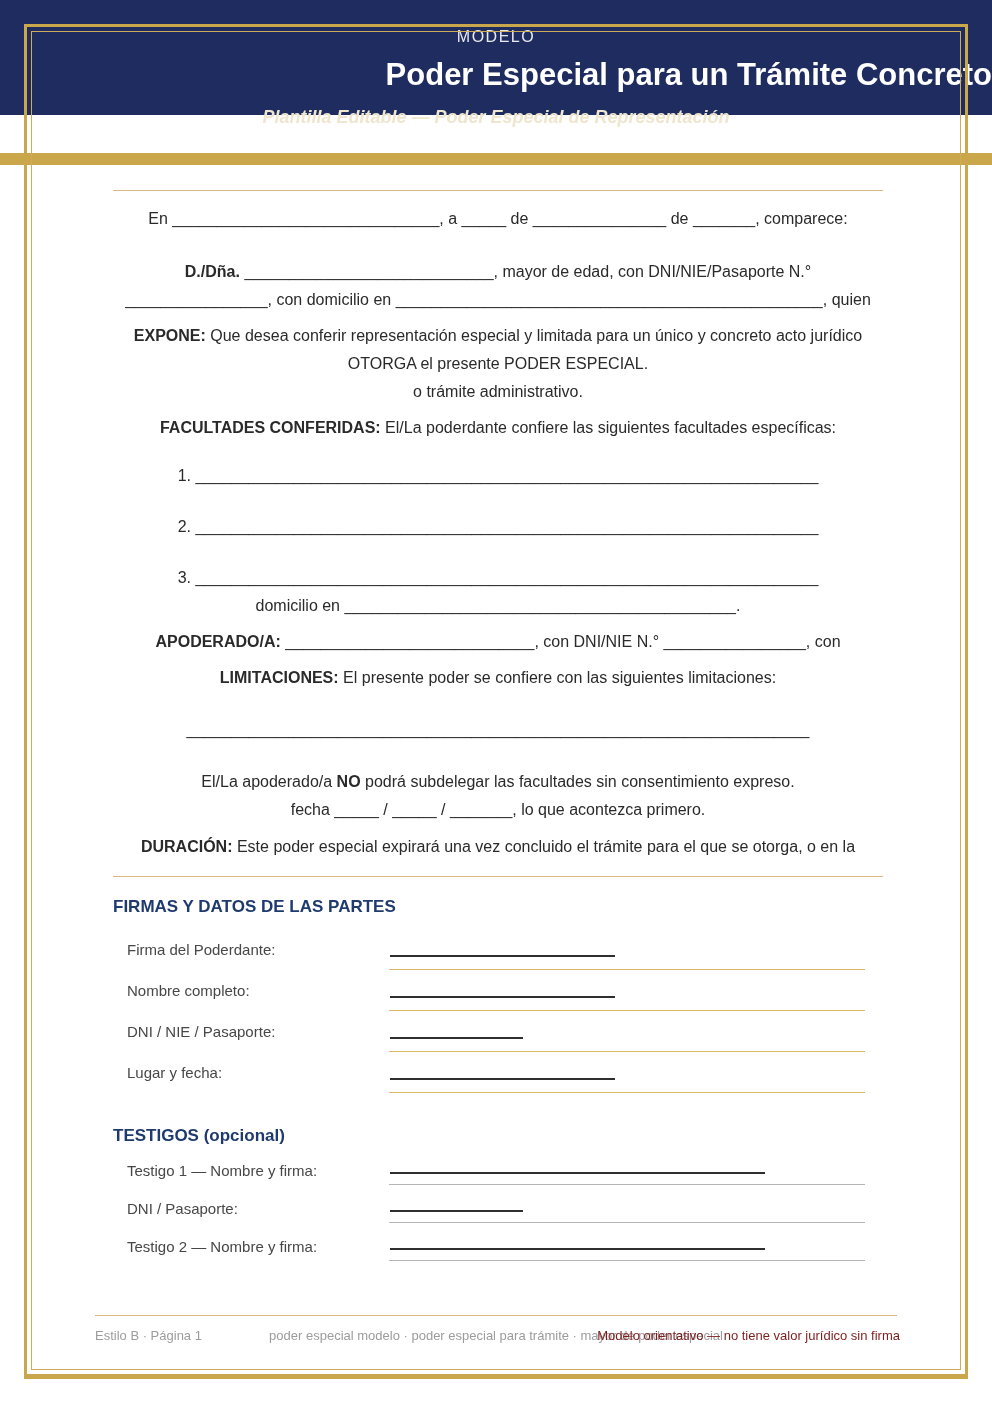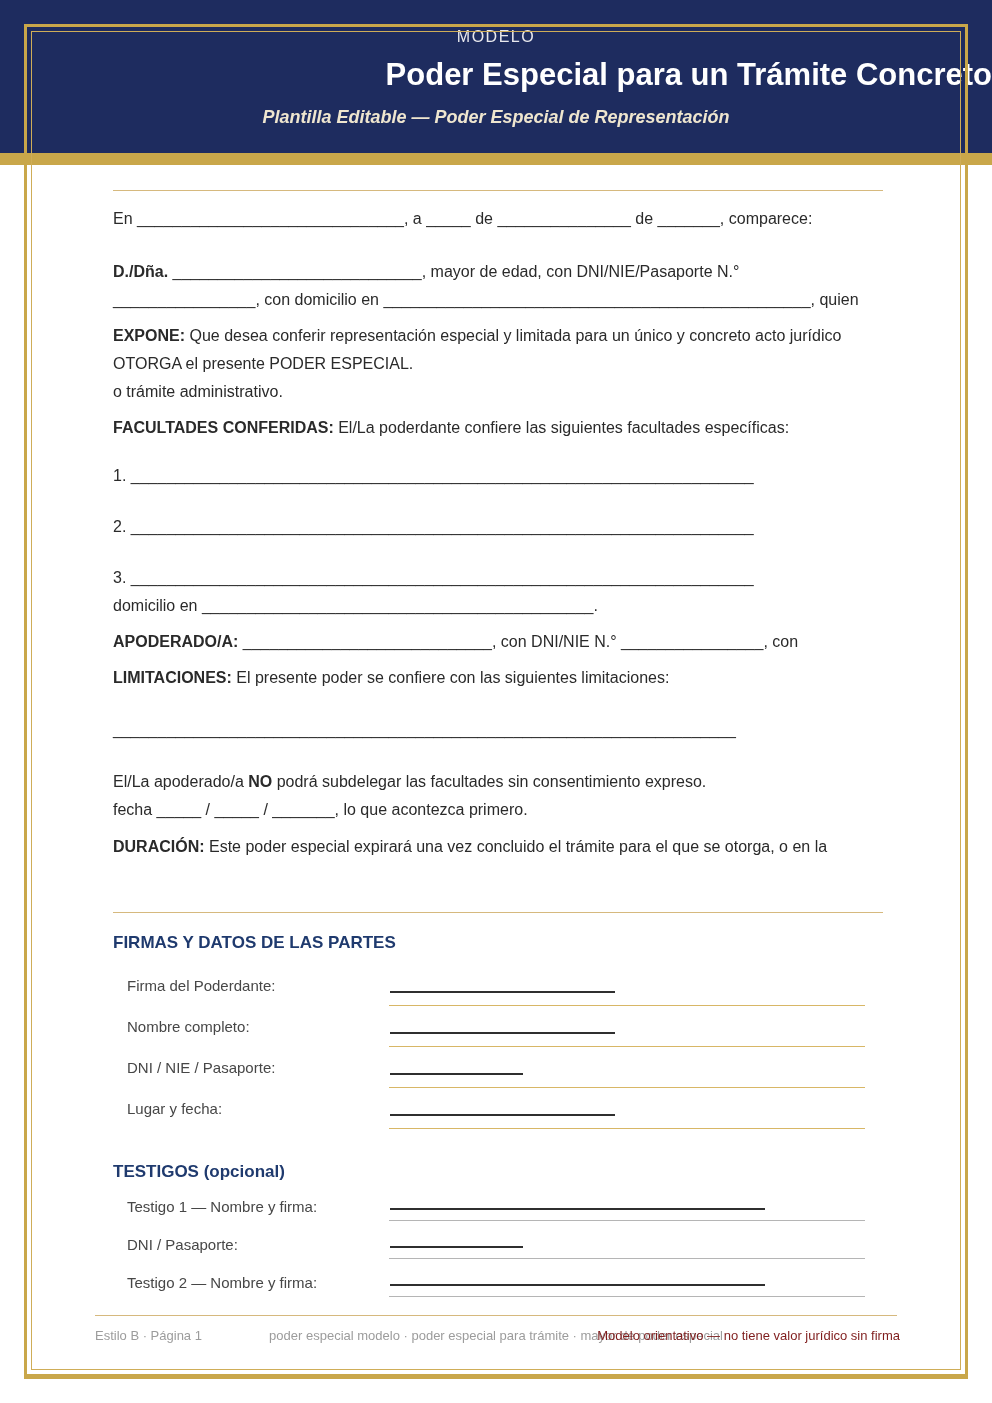--- a/index.html
+++ b/index.html
@@ -1,47 +1,47 @@
 <!DOCTYPE html>
 <html><head>
 <meta charset="utf-8">
 <style>
   * { margin:0; padding:0; box-sizing:border-box; }
   body { background:#ffffff; font-family:"Liberation Sans", sans-serif; }
   .page { position:relative; width:992px; height:1403px; background:#ffffff; overflow:hidden; }
 
   
-  .header { position:absolute; left:0; top:0; width:992px; height:153px; background:#1e2c5f; }
+  .header { position:absolute; left:0; top:0; width:992px; height:115px; background:#1e2c5f; }
   .gold-band { position:absolute; left:0; top:153px; width:992px; height:12px; background:#c9a74a; }
   .eyebrow { position:absolute; left:0; top:28px; width:100%; text-align:center;
              color:#e9e9ee; font-size:16px; letter-spacing:1.5px; }
   .doc-title { position:absolute; left:0; top:57px; width:100%; text-align:right;
                color:#ffffff; font-size:31px; font-weight:bold; }
   .doc-subtitle { position:absolute; left:0; top:107px; width:100%; text-align:center;
                   color:#efe6cf; font-size:18px; font-style:italic;font-weight:bold; }
 
   
   .frame-outer { position:absolute; left:24px; top:24px; right:24px; bottom:24px;
                  border:3px solid #c9a74a; border-bottom-width:5px; pointer-events:none; }
   .frame-inner { position:absolute; left:31px; top:31px; right:31px; bottom:33px;
                  border:1px solid #cfad58; pointer-events:none; }
 
   
   .content { position:absolute; left:113px; top:178px; width:770px; color:#2a2a2a;
              font-size:16px; }
   .rule { border:0; border-top:1px solid #d6b97e; height:0; margin-top:12px; }
-  .line { white-space:nowrap; line-height:28px; }
+  .line { white-space:nowrap; line-height:28px;text-align:center; }
   .b { font-weight:bold; }
   .mt8  { margin-top:8px; }  .mt9  { margin-top:9px; }
   .mt14 { margin-top:14px; } .mt20 { margin-top:20px; } .mt23 { margin-top:23px; }
   .mt24 { margin-top:24px; } .mt25 { margin-top:25px; }
   .blank { letter-spacing:0; }
 
   
-  .sig-section { position:absolute; left:113px; width:770px;margin-top:36px; }
+  .sig-section { position:absolute; left:113px; width:770px; }
   .sec-rule { border:0; border-top:1px solid #d6b97e; height:0; }
   .sec-heading { color:#1f3a6e; font-size:17px; font-weight:bold; margin-top:20px; }
   .sig-rows { margin-top:22px; }
   .sig-row { position:relative; height:41px; }
   .sig-row.tight { height:38px; }
   .sig-label { position:absolute; left:14px; top:2px; font-size:15px; color:#474747; }
   .sig-black { position:absolute; left:277px; top:16px; height:2px; background:#2f2f2f; }
   .sig-black.w-long  { width:225px; }
   .sig-black.w-short { width:133px; }
   .sig-black.w-xlong { width:375px; }

